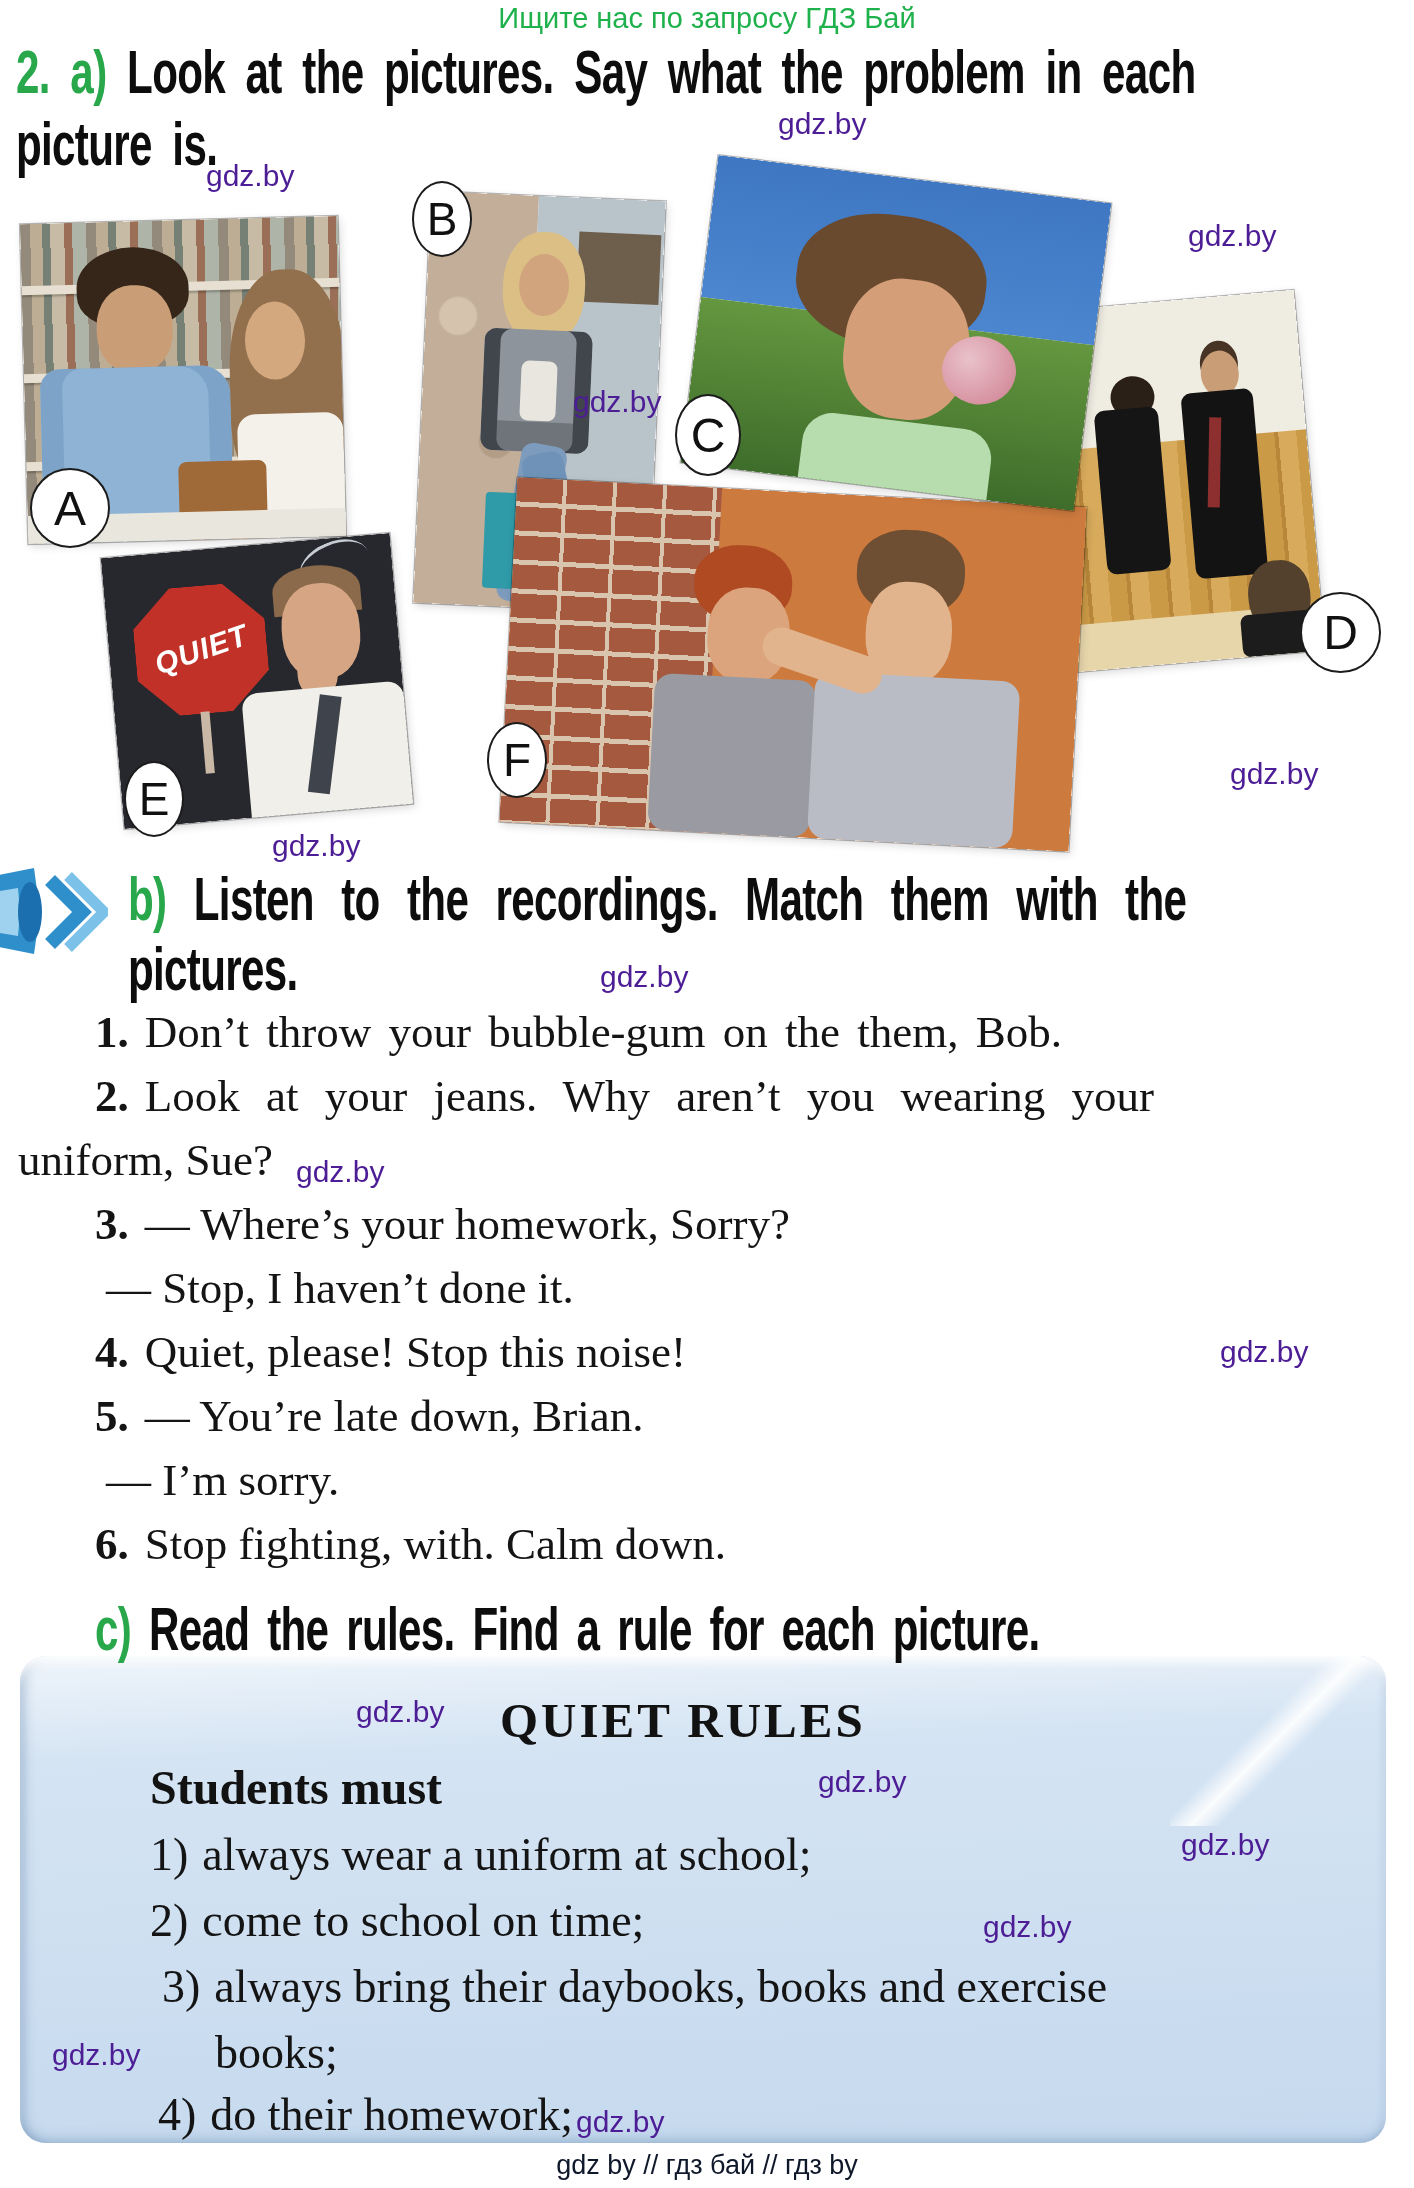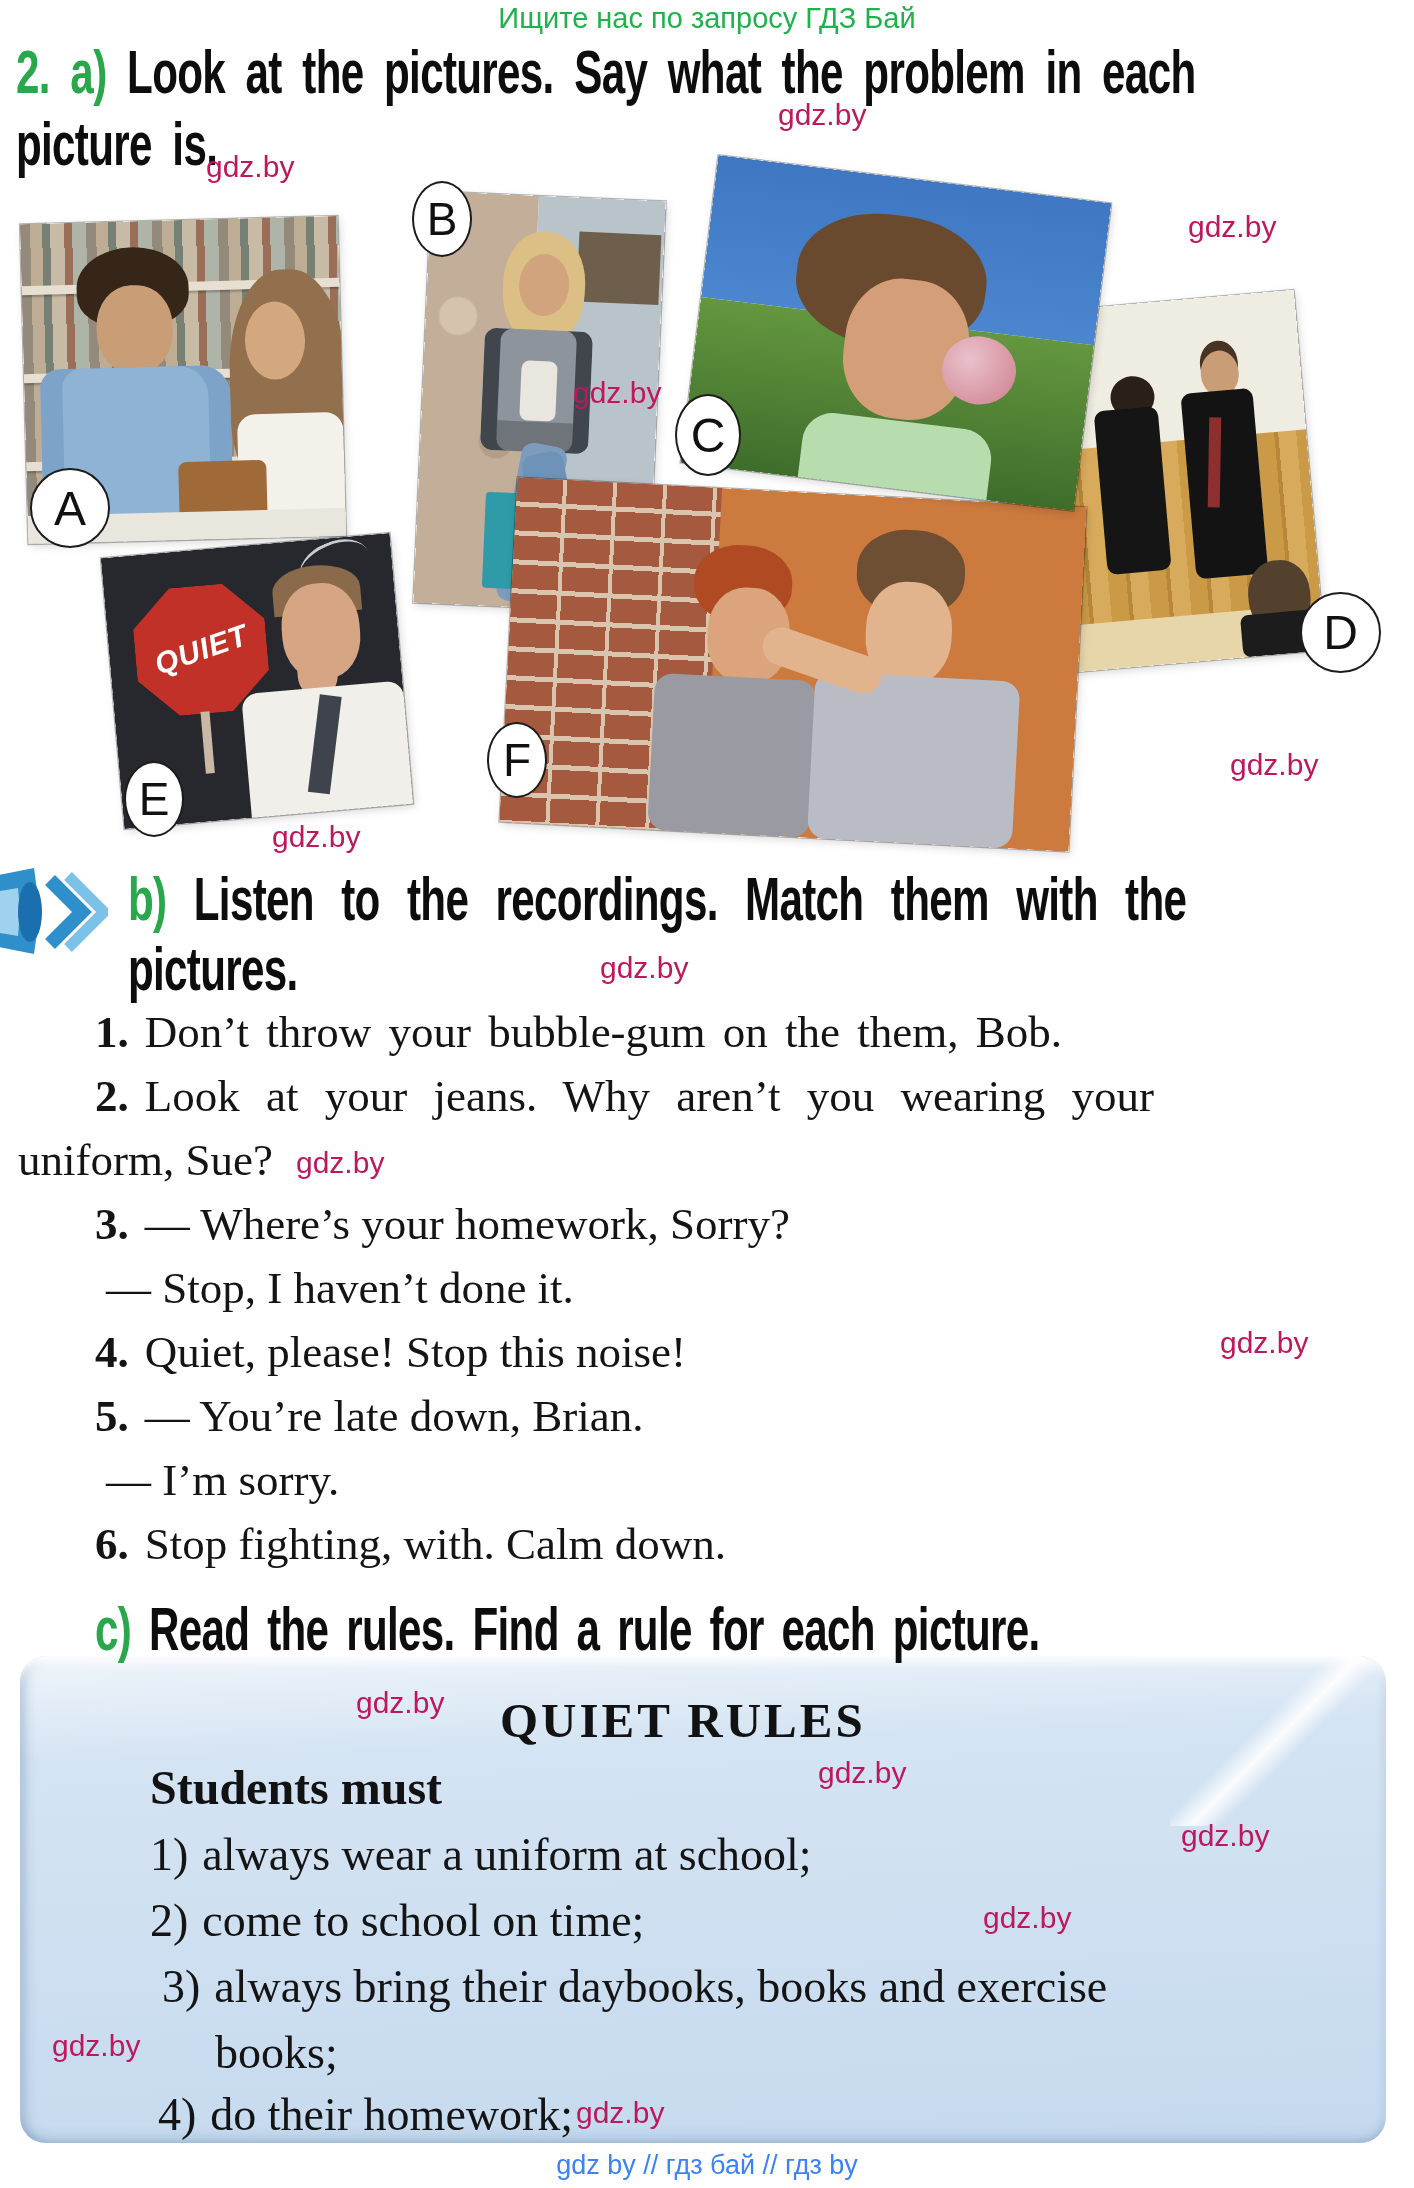--- a/index.html
+++ b/index.html
@@ -1,18 +1,18 @@
 <!DOCTYPE html>
 <html><head>
 <meta charset="utf-8">
 <style>
   html,body{margin:0;padding:0;}
   body{width:1414px;height:2188px;position:relative;background:#ffffff;
        font-family:"Liberation Sans",sans-serif;overflow:hidden;}
-  .wm{position:absolute;font:400 30px "Liberation Sans",sans-serif;color:#be185d;z-index:30;white-space:nowrap;}
+  .wm{position:absolute;font:400 30px "Liberation Sans",sans-serif;color:#4c1d95;z-index:30;white-space:nowrap;margin-top:9px;}
   .grn{color:#28a74b;}
 
   
   .promo{position:absolute;top:2px;left:0;width:1414px;text-align:center;
          font:400 29px "Liberation Sans",sans-serif;color:#1fb24c;}
 
   
   .hd{position:absolute;font:800 62px "Liberation Sans",sans-serif;color:#0d0d0d;
       letter-spacing:-1px;white-space:nowrap;z-index:5;}
   .hd .scale{display:inline-block;transform:scaleX(.68);transform-origin:0 0;}
@@ -151,21 +151,21 @@
   .glint{position:absolute;right:6px;top:0;width:210px;height:170px;border-top-right-radius:26px;
      background:linear-gradient(135deg,transparent 42%,rgba(255,255,255,.9) 50%,transparent 58%);}
   .rb-title{position:absolute;left:500px;top:1692px;font:700 49px "Liberation Serif",serif;
             letter-spacing:3px;color:#121212;z-index:3;}
   .rb-sub{position:absolute;left:150px;top:1760px;font:700 48px "Liberation Serif",serif;color:#121212;z-index:3;}
   .rul-line{position:absolute;font:400 46px "Liberation Serif",serif;color:#141414;white-space:nowrap;z-index:3;}
   .rul-line .rnum{margin-right:14px;}
 
   
   .footer{position:absolute;left:0;top:2150px;width:1414px;text-align:center;
-          font:400 27px "Liberation Sans",sans-serif;color:#3b82f6;}
+          font:400 27px "Liberation Sans",sans-serif;color:#0f172a;}
 </style>
 </head>
 <body>
 
 <div class="promo">Ищите нас по запросу ГДЗ Бай</div>
 
 <div class="hd h-a"><span class="scale"><span class="grn">2.</span> <span class="grn">a)</span> <span>Look at the pictures. Say what the problem in each</span><br><span>picture is.</span></span></div>
 
 <div class="photo p-a">
   <div class="a-bg"></div>

